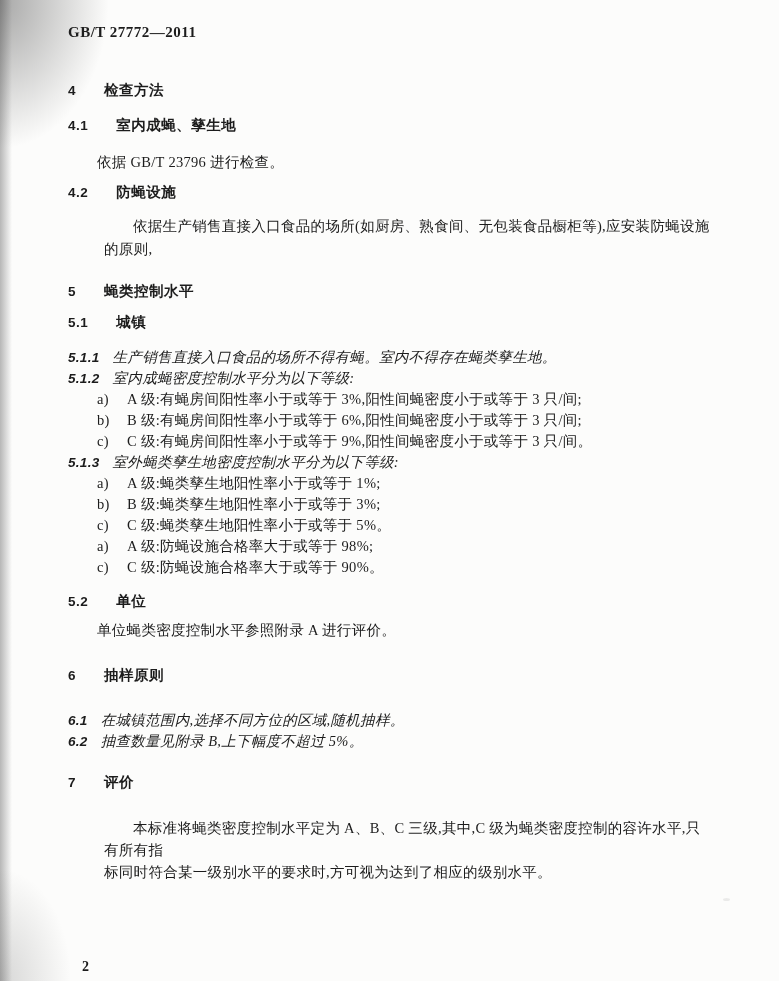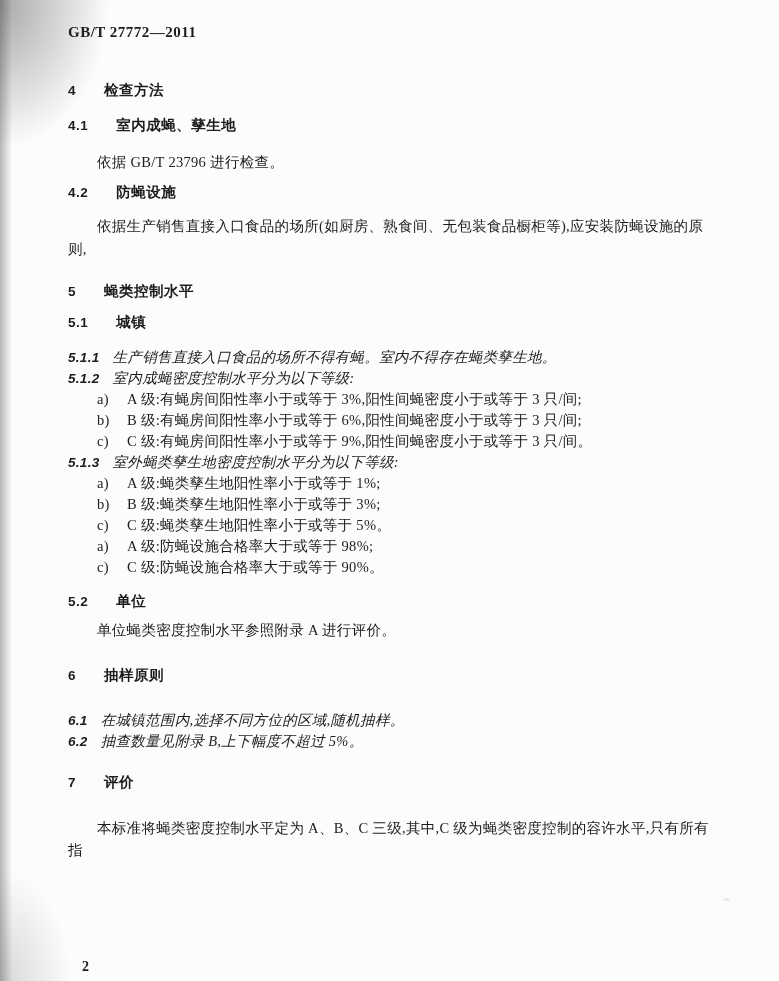--- a/index.html
+++ b/index.html
@@ -13,21 +13,21 @@
     overflow:hidden;
   }
   .content{padding:24px 64px 0 68px;font-size:14.5px;}
   .doc-header{font-weight:bold;font-size:15px;line-height:16px;letter-spacing:.5px;}
   .heading{font-weight:bold;font-size:14.5px;line-height:16px;letter-spacing:.5px;}
   .heading .num{margin-right:28px;font-family:"Liberation Sans","DejaVu Sans",sans-serif;font-size:13.5px;}
   .h4{margin-top:42px;}
   .h4_1{margin-top:18px;}
   .p-indent{text-indent:2em;line-height:16px;margin-top:20px;letter-spacing:.3px;}
   .h4_2{margin-top:14px;}
-  .para2{margin-top:14px;line-height:23px;letter-spacing:.3px;}
+  .para2{margin-top:14px;line-height:23px;letter-spacing:.3px;margin-left:36px;}
   .para2 .first{text-indent:2em;}
   .h5{margin-top:22px;}
   .h5_1{margin-top:14px;}
   .clauses{margin-top:16px;}
   .clause{line-height:21px;letter-spacing:.3px;font-style:italic;}
   .clause .num{font-weight:bold;margin-right:13px;font-family:"Liberation Sans","DejaVu Sans",sans-serif;font-size:13.5px;}
   .li{line-height:21px;padding-left:29px;letter-spacing:.3px;}
   .li .label{display:inline-block;width:30px;}
   .h5_2{margin-top:15px;}
   .p5_2{margin-top:10px;line-height:21px;}
@@ -133,20 +133,21 @@
         <span class="num">6.2</span><span>抽查数量见附录 B,上下幅度不超过 5%。</span>
       </div>
     </div>
 
     <div class="heading h7">
       <span class="num">7</span><span>评价</span>
     </div>
 
     <div class="para2 p7">
       <div class="first">本标准将蝇类密度控制水平定为 A、B、C 三级,其中,C 级为蝇类密度控制的容许水平,只有所有指</div>
+      <div>标同时符合某一级别水平的要求时,方可视为达到了相应的级别水平。</div>
     </div>
 
   </div>
 
   <div class="page-number">2</div>
 
   <div class="edge-left"></div>
   <div class="corner-tl"></div>
   <div class="corner-bl"></div>
   <div class="speck"></div>

